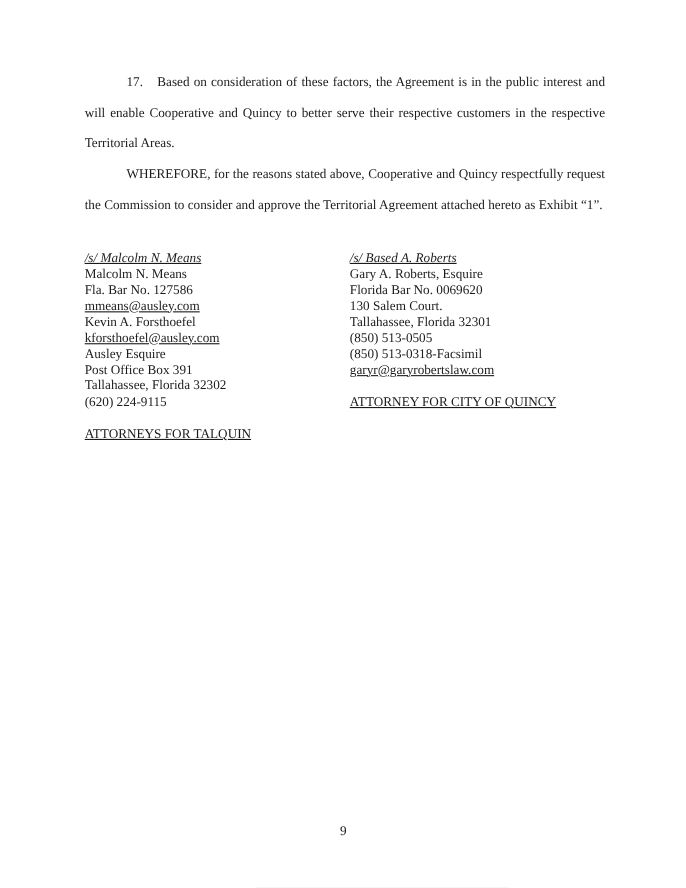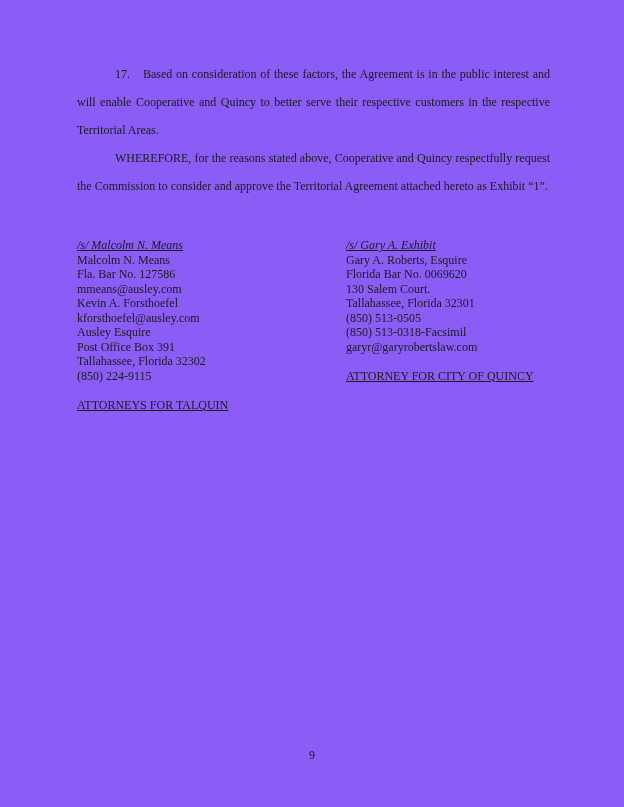--- a/index.html
+++ b/index.html
@@ -2,21 +2,21 @@
 <html><head>
 <meta charset="utf-8">
 <style>
   * { margin: 0; padding: 0; box-sizing: border-box; }
   html, body { background: #e8e8e8; }
   .page {
     position: relative;
     width: 624px;
     height: 807px;
     margin: 0 auto;
-    background: #8b5cf6;
+    background: #ffffff;
     color: #1b1b1b;
     font-family: "Liberation Serif", "DejaVu Serif", serif;
     font-size: 12px;
     overflow: hidden;
   }
   .content {
     position: absolute;
     top: 60px;
     left: 77px;
     width: 473px;
@@ -27,31 +27,30 @@
     text-indent: 38px;
   }
   .tab { display: inline-block; width: 13px; }
   sup.ordinal {
     font-size: 8px;
     vertical-align: super;
     line-height: 0;
   }
   .signature-section {
     display: flex;
-    margin-top: 38px;
+    margin-top: 27px;
     line-height: 14.5px;
-    gap: 28px;
   }
   .sig-col-left { width: 241px; flex: 0 0 241px; }
   .sig-col-right { flex: 1 1 auto; }
   .sig-line {
     font-style: italic;
     text-decoration: underline;
   }
-  .u { }
+  .u { text-decoration: underline; }
   .sig-row { white-space: nowrap; }
   .role-block { margin-top: 14.5px; text-decoration: underline; }
   .page-number {
     position: absolute;
     top: 748px;
     left: 0;
     width: 100%;
     text-align: center;
     line-height: 14px;
   }
@@ -72,28 +71,28 @@
       <div class="sig-col-left">
         <div class="sig-row sig-line">/s/ Malcolm N. Means</div>
         <div class="sig-row">Malcolm N. Means</div>
         <div class="sig-row">Fla. Bar No. 127586</div>
         <div class="sig-row u">mmeans@ausley.com</div>
         <div class="sig-row">Kevin A. Forsthoefel</div>
         <div class="sig-row u">kforsthoefel@ausley.com</div>
         <div class="sig-row">Ausley Esquire</div>
         <div class="sig-row">Post Office Box 391</div>
         <div class="sig-row">Tallahassee, Florida 32302</div>
-        <div class="sig-row">(850) 224-9115</div>
+        <div class="sig-row">(620) 224-9115</div>
         <div class="role-block">
           <div class="sig-row">ATTORNEYS FOR TALQUIN</div>
         </div>
       </div>
 
       <div class="sig-col-right">
-        <div class="sig-row sig-line">/s/ Gary A. Exhibit</div>
+        <div class="sig-row sig-line">/s/ Based A. Roberts</div>
         <div class="sig-row">Gary A. Roberts, Esquire</div>
         <div class="sig-row">Florida Bar No. 0069620</div>
         <div class="sig-row">130 Salem Court.</div>
         <div class="sig-row">Tallahassee, Florida 32301</div>
         <div class="sig-row">(850) 513-0505</div>
         <div class="sig-row">(850) 513-0318-Facsimil</div>
         <div class="sig-row u">garyr@garyrobertslaw.com</div>
         <div class="role-block">
           <div class="sig-row">ATTORNEY FOR CITY OF QUINCY</div>
         </div>

